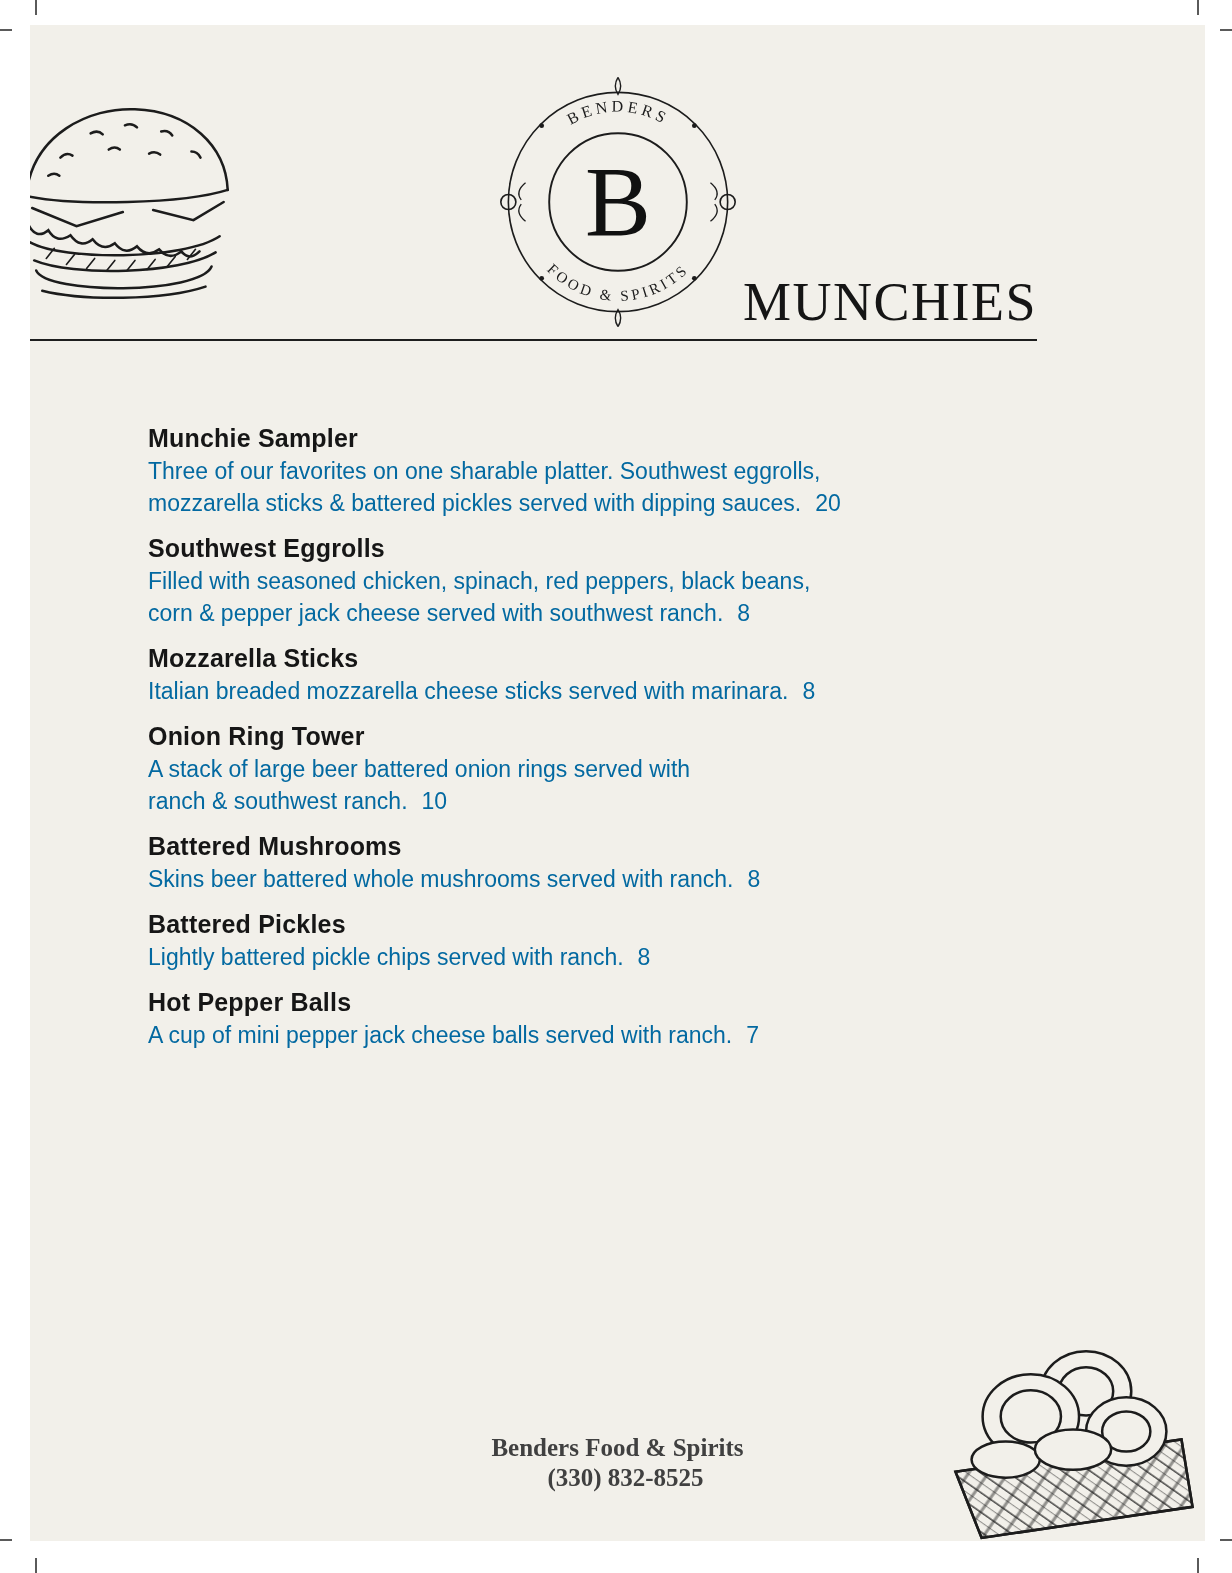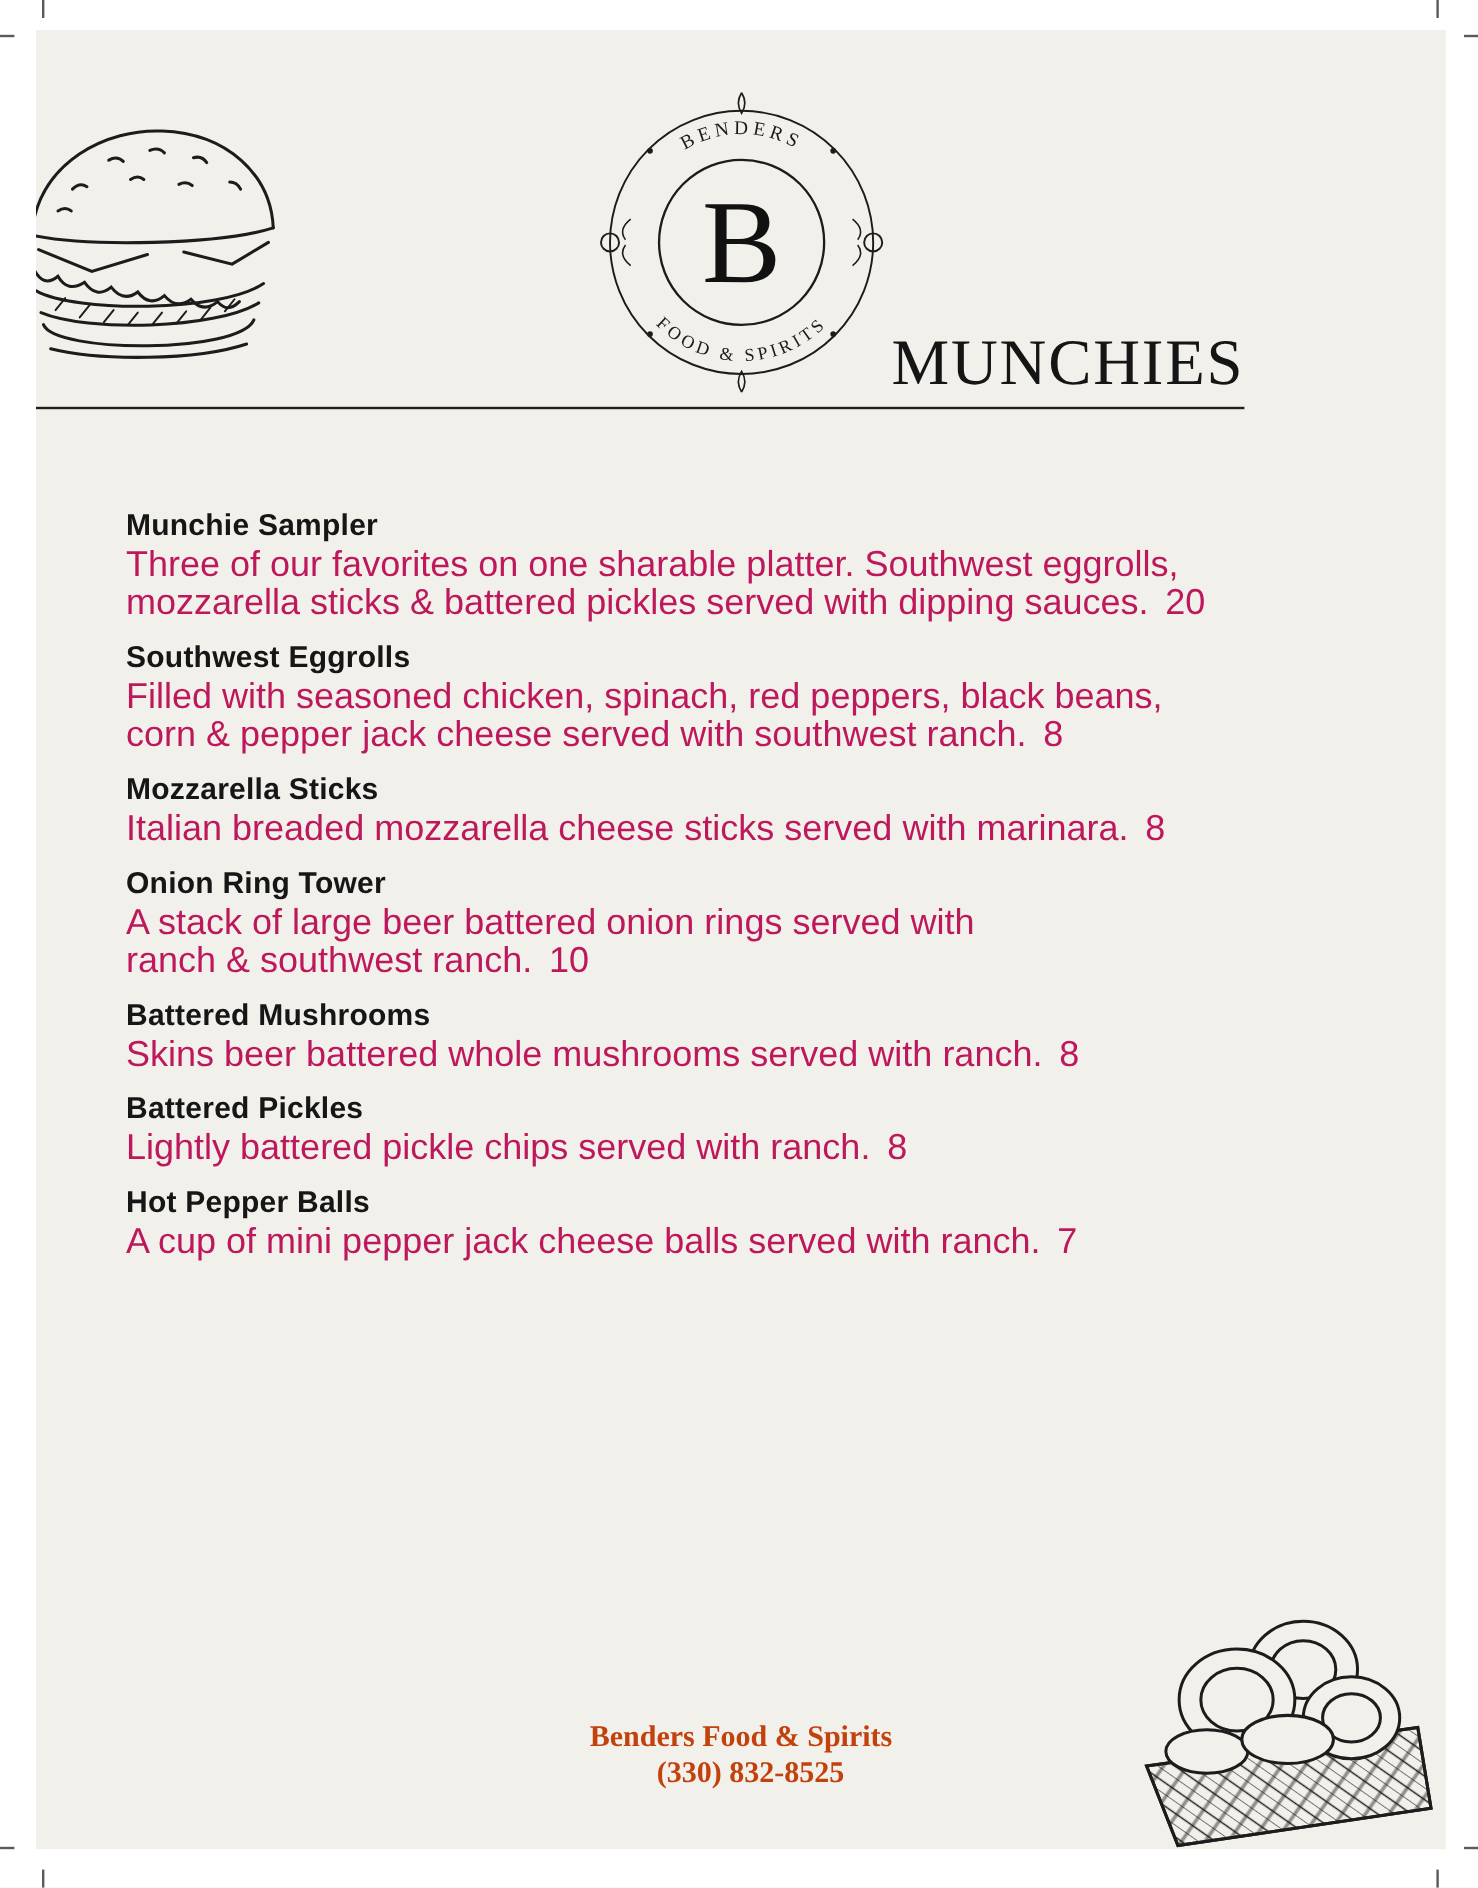--- a/index.html
+++ b/index.html
@@ -40,39 +40,39 @@
     font-size:54px; letter-spacing:1.5px;
     color:#151515;
   }
   .header-rule {
     position:absolute; left:0; bottom:2px;
     width:1007px; height:2.5px;
     background:#1e1e1e;
   }
 
   
-  .menu-list { padding:79px 0 0 75px; }
+  .menu-list { padding:79px 0 0 118px; }
   .item { margin-bottom:13px; }
   .item h3 {
     margin:0; font-size:25px; line-height:33px;
     font-weight:700; color:#161616; letter-spacing:0.2px;
   }
   .item p {
-    margin:0; font-size:30px; line-height:32px;
-    color:#be185d;
+    margin:0; font-size:23px; line-height:32px;
+    color:#0369a1;
   }
   .item p .desc-text { white-space:pre-line; }
   .item p .price { margin-left:14px; }
 
   
   .menu-footer {
     position:absolute; top:1408px; left:0; width:100%;
     text-align:center;
     font-family:"Liberation Serif", serif;
-    font-weight:700; color:#c2410c;
+    font-weight:700; color:#404040;
   }
   .menu-footer .restaurant-name { font-size:25px; line-height:30px; }
   .menu-footer .phone { font-size:25px; line-height:30px;padding-left:16px; }
 
   .onion-art {
     position:absolute; right:-2px; bottom:-6px;
     width:272px; height:226px;
   }
 </style>
 </head>

